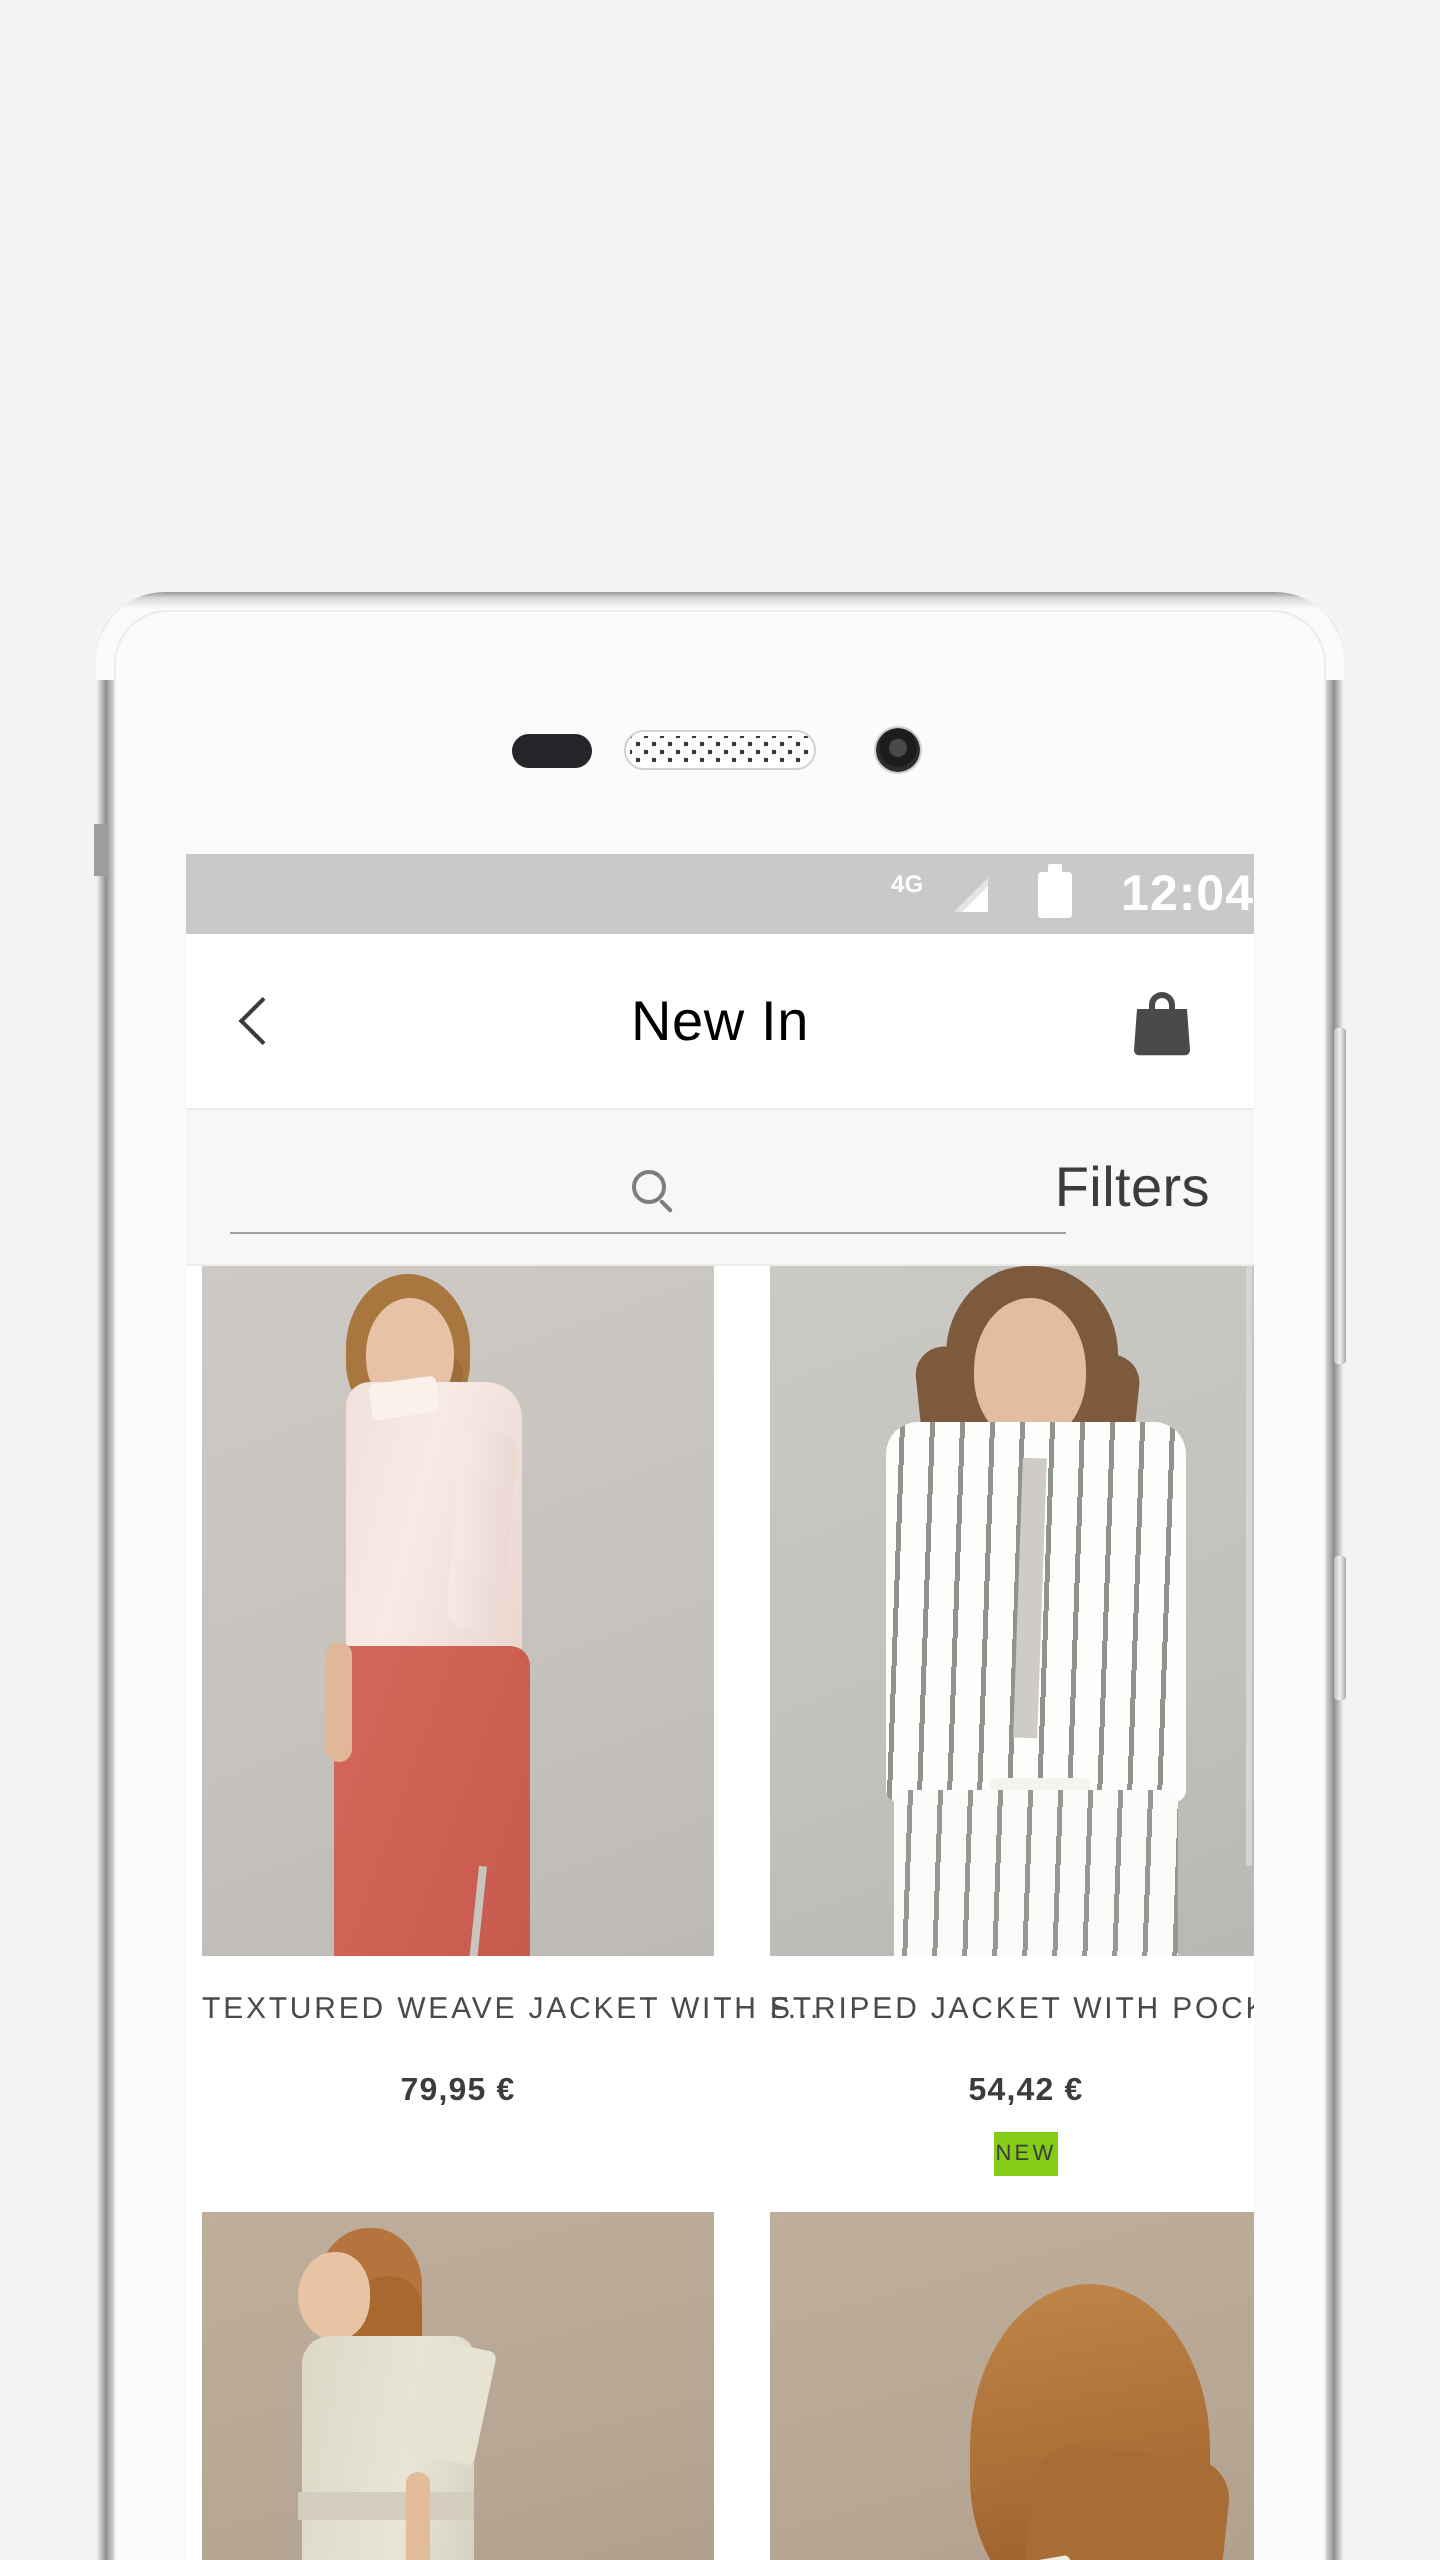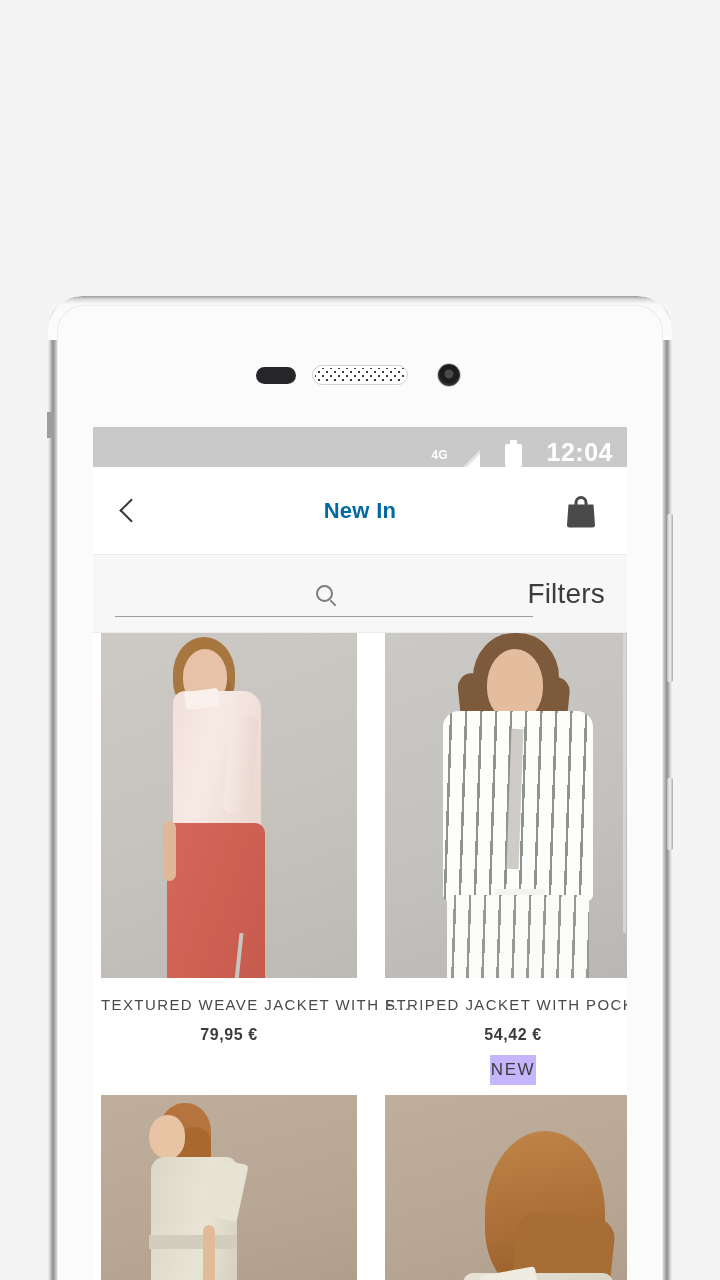--- a/index.html
+++ b/index.html
@@ -84,43 +84,43 @@
 
   
   .screen {
     position:absolute; left:36px; top:122px; right:36px; bottom:0;
     background:#ffffff; overflow:hidden;
   }
 
   
   .statusbar {
     height:40px; background:#c9c9c9;
-    display:flex; align-items:flex-end; justify-content:flex-end;
-    padding-right:14px; gap:25px;
+    display:flex; align-items:center; justify-content:flex-end;
+    gap:25px;
   }
   .sb-4g { font-size:12px; color:#ffffff; font-weight:700; transform:translateY(-5px); letter-spacing:0; }
   .sig { width:0; height:0; border-left:17px solid transparent; border-bottom:17px solid #e4e4e4; margin-left:-10px; position:relative; }
   .sig::after{ content:""; position:absolute; left:-13px; bottom:-17px; width:0; height:0;
     border-left:13px solid transparent; border-bottom:13px solid #ffffff; }
   .batt { width:17px; height:23px; background:#ffffff; border-radius:2px; position:relative; }
   .batt::before{ content:""; position:absolute; top:-4px; left:5px; width:7px; height:4px; background:#ffffff; border-radius:1px 1px 0 0; }
   .sb-time { font-size:25px; color:#ffffff; font-weight:700; letter-spacing:0.5px; }
 
   
   .appbar {
     height:88px; background:#ffffff;
     display:flex; align-items:center; position:relative;
     border-bottom:1px solid #ececec;
   }
   .back-btn { width:70px; height:88px; display:flex; align-items:center; justify-content:center; }
   .chev { width:17px; height:17px; border-left:2px solid #3a3a3a; border-bottom:2px solid #3a3a3a;
           transform:rotate(45deg) translate(2px,-2px); }
   .appbar-title {
     position:absolute; left:0; right:0; text-align:center;
-    font-size:22px; color:#0369a1; font-weight:700; letter-spacing:0.3px;
+    font-size:28px; color:#000000; font-weight:400; letter-spacing:0.3px;
     pointer-events:none;
   }
   .bag-btn { position:absolute; right:18px; top:50%; transform:translateY(-50%);
              width:56px; height:56px; display:flex; align-items:center; justify-content:center; }
 
   
   .searchrow {
     height:78px; background:#f7f7f7;
     display:flex; align-items:center; position:relative;
     border-bottom:1px solid #ececec;
@@ -138,24 +138,24 @@
 
   
   .grid { background:#ffffff; padding:0 8px; }
   .grid-row { display:flex; gap:28px; }
   .cell { width:256px; }
   .thumb { width:256px; height:345px; position:relative; overflow:hidden; }
   .pname {
     margin-top:18px; text-align:center;
     font-size:15px; color:#4a4a4a; letter-spacing:1.4px; white-space:nowrap;
   }
-  .pprice { margin-top:13px; text-align:center; font-size:16px; color:#3c3c3c; letter-spacing:0.6px; font-weight:600; }
+  .pprice { margin-top:24px; text-align:center; font-size:16px; color:#3c3c3c; letter-spacing:0.6px; font-weight:600; }
   .badge-wrap { margin-top:11px; text-align:center; height:22px; }
-  .badge { display:inline-block; background:#c4b5fd; color:#3c3c3c;
-           font-size:17px; letter-spacing:1.6px; padding:5px 1px; }
+  .badge { display:inline-block; background:#84cc16; color:#3c3c3c;
+           font-size:11px; letter-spacing:1.6px; padding:5px 1px; }
 
   .row2 { margin-top:18px; }
   .thumb-wide { width:256px; height:230px; position:relative; overflow:hidden; }
 
   
   .ph { position:absolute; inset:0; }
   .bg-grey  { background:linear-gradient(160deg,#cdcac5 0%,#c6c3be 55%,#bdbab5 100%); }
   .bg-grey2 { background:linear-gradient(160deg,#cbc9c5 0%,#c3c1bd 60%,#b9b7b3 100%); }
   .bg-taupe { background:linear-gradient(165deg,#bfae9b 0%,#b7a694 55%,#ac9b89 100%); }
 

